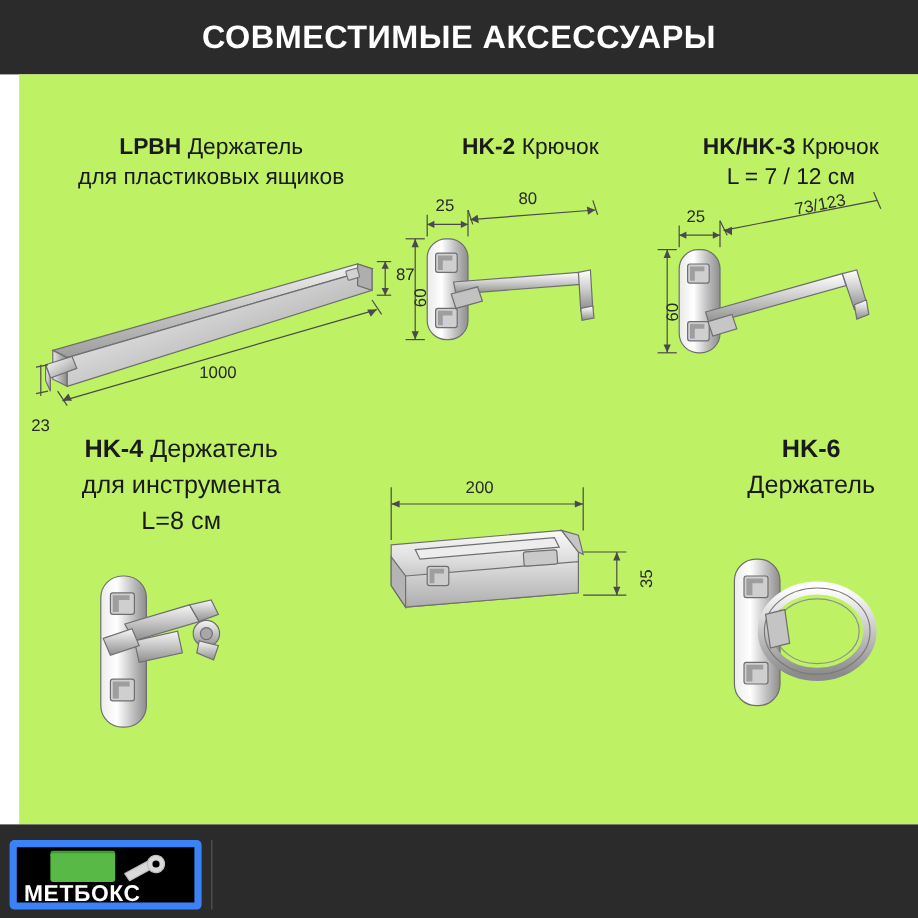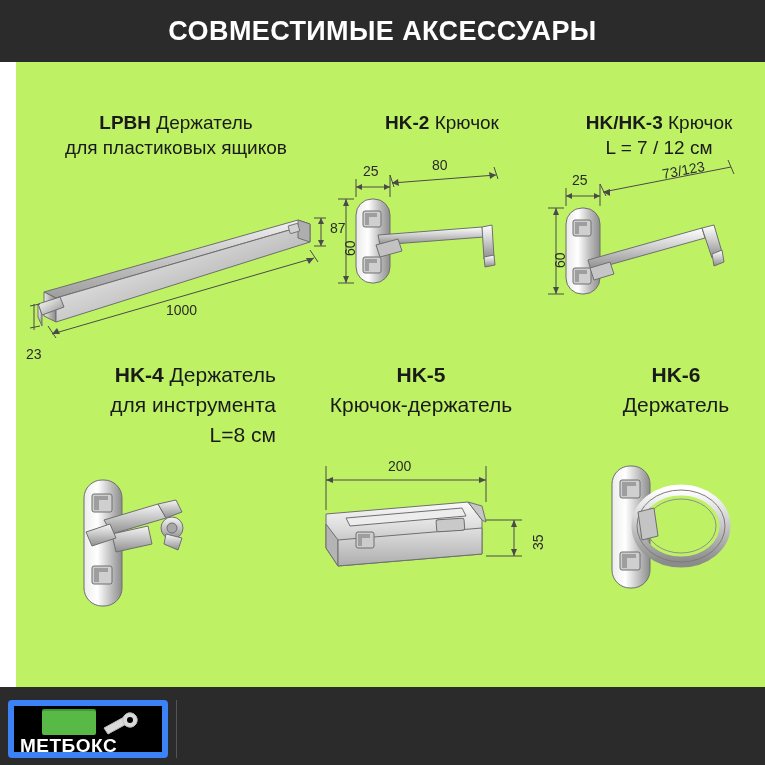--- a/index.html
+++ b/index.html
@@ -368,21 +368,21 @@
         </g>
       </svg>
 
       <div class="dim" style="left:28px; top:4px;">25</div>
       <div class="dim" style="left:118px; top:-6px; transform:rotate(-11deg);">73/123</div>
       <div class="dim vert" style="left:8px; top:100px;">60</div>
     </div>
   </div>
 
   <div class="item" style="left:10px; top:298px; width:250px;">
-    <div class="item-title" style="font-size:21px; line-height:30px;text-align:right;">
+    <div class="item-title" style="font-size:21px; line-height:30px;">
       <span class="code">HK-4</span>
       <span>Держатель</span>
       <span class="sub">для инструмента</span>
       <span class="sub">L=8 см</span>
     </div>
 
     <div class="figure" style="margin-top:18px; height:160px;">
       <svg width="250" height="160" viewBox="0 0 250 160">
         <defs>
           <linearGradient id="plate4" x1="0" y1="0" x2="1" y2="0">
@@ -415,24 +415,20 @@
           <path d="M60 64 L84 56 L90 70 L66 78 Z"></path>
         </g>
         <g fill="#a8a8a8" stroke="#6f6f6f" stroke-width="1">
           <circle cx="146" cy="60" r="5"></circle>
         </g>
       </svg>
     </div>
   </div>
 
   <div class="item" style="left:270px; top:298px; width:270px;">
-    <div class="item-title" style="font-size:21px; line-height:30px;">
-      <span class="code">HK-5</span>
-      <span class="sub">Крючок-держатель</span>
-    </div>
 
     <div class="figure" style="margin-top:42px; height:160px;">
       <svg width="270" height="160" viewBox="0 0 270 160">
         <defs>
           <linearGradient id="body5" x1="0" y1="0" x2="0" y2="1">
             <stop offset="0%" stop-color="#fafafa"></stop>
             <stop offset="40%" stop-color="#dcdcdc"></stop>
             <stop offset="100%" stop-color="#9c9c9c"></stop>
           </linearGradient>
           <linearGradient id="body5b" x1="0" y1="0" x2="0" y2="1">

